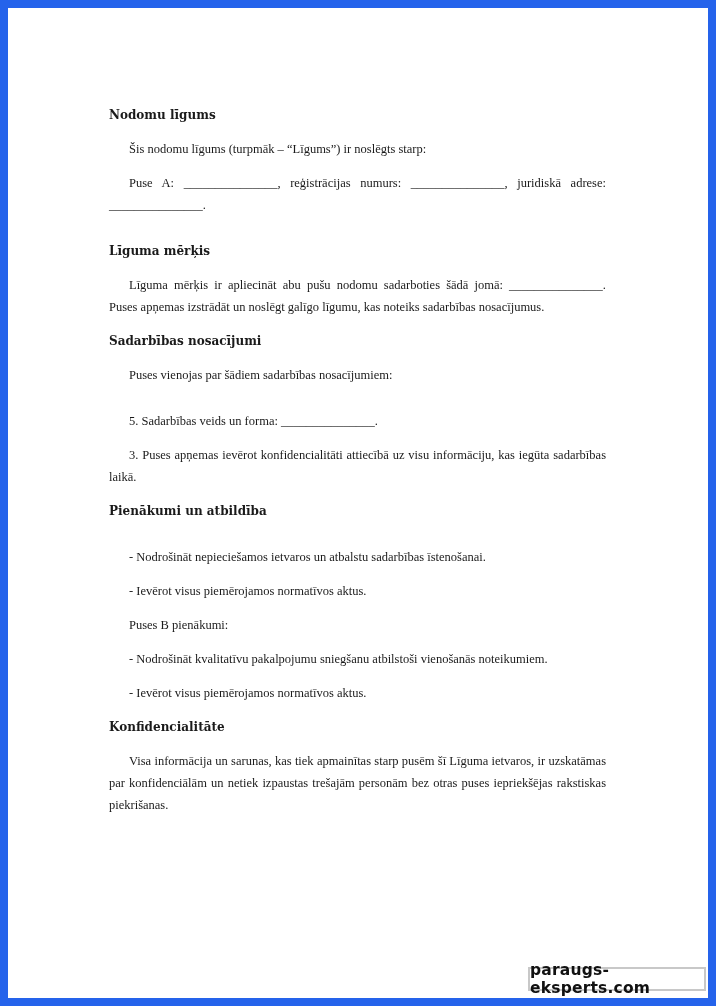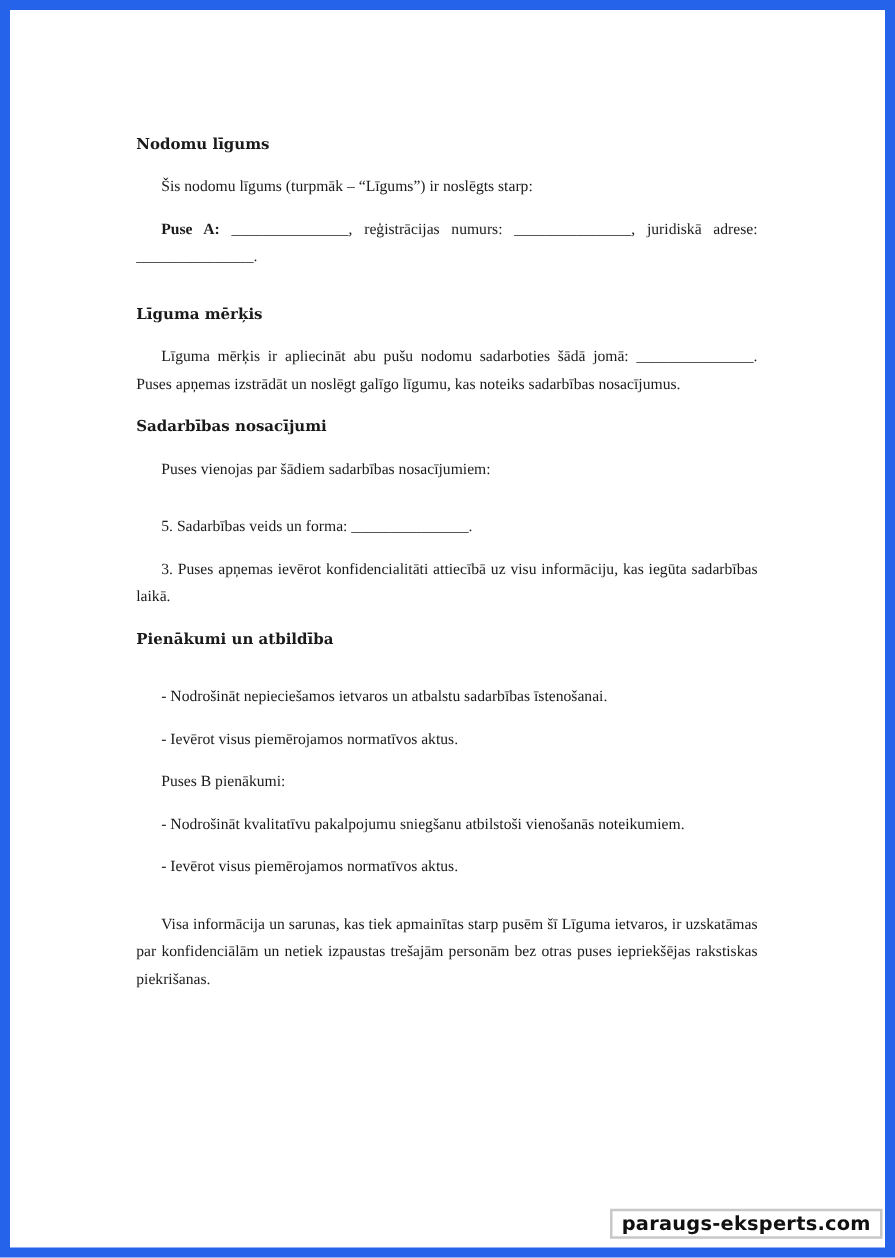--- a/index.html
+++ b/index.html
@@ -32,25 +32,25 @@
     height: 22px;
   }
   .p {
     margin: 0;
     line-height: 22px;
     text-align: justify;
     text-indent: 20px;
   }
   .gap { height: 12px; }
   .gap-h { height: 12px; }
-  .b { font-weight: bold; }
+  .b { font-weight: normal; }
   .watermark {
     position: absolute;
     right: 2px; bottom: 7px;
-    width: 218px; height: 24px;
+    width: 178px; height: 24px;
     border: 2px solid #c8c8c8;
     background: #ffffff;
     box-sizing: border-box;
     display: flex; align-items: center; justify-content: center;
     font-family: "DejaVu Sans", sans-serif;
     font-weight: bold;
     font-size: 15.5px;
     color: #111111;
     letter-spacing: 0.2px;
   }
@@ -91,19 +91,20 @@
     <div class="gap"></div>
     <p class="p">- Ievērot visus piemērojamos normatīvos aktus.</p>
     <div class="gap"></div>
     <p class="p">Puses B pienākumi:</p>
     <div class="gap"></div>
     <p class="p">- Nodrošināt kvalitatīvu pakalpojumu sniegšanu atbilstoši vienošanās noteikumiem.</p>
     <div class="gap"></div>
     <p class="p">- Ievērot visus piemērojamos normatīvos aktus.</p>
     <div class="gap"></div>
 
+    <h2 class="h">Konfidencialitāte</h2>
     <div class="gap-h"></div>
     <p class="p">Visa informācija un sarunas, kas tiek apmainītas starp pusēm šī Līguma ietvaros, ir uzskatāmas par konfidenciālām un netiek izpaustas trešajām personām bez otras puses iepriekšējas rakstiskas piekrišanas.</p>
 
   </div>
 
   <div class="watermark">paraugs-eksperts.com</div>
 </div>
 
 </body></html>

